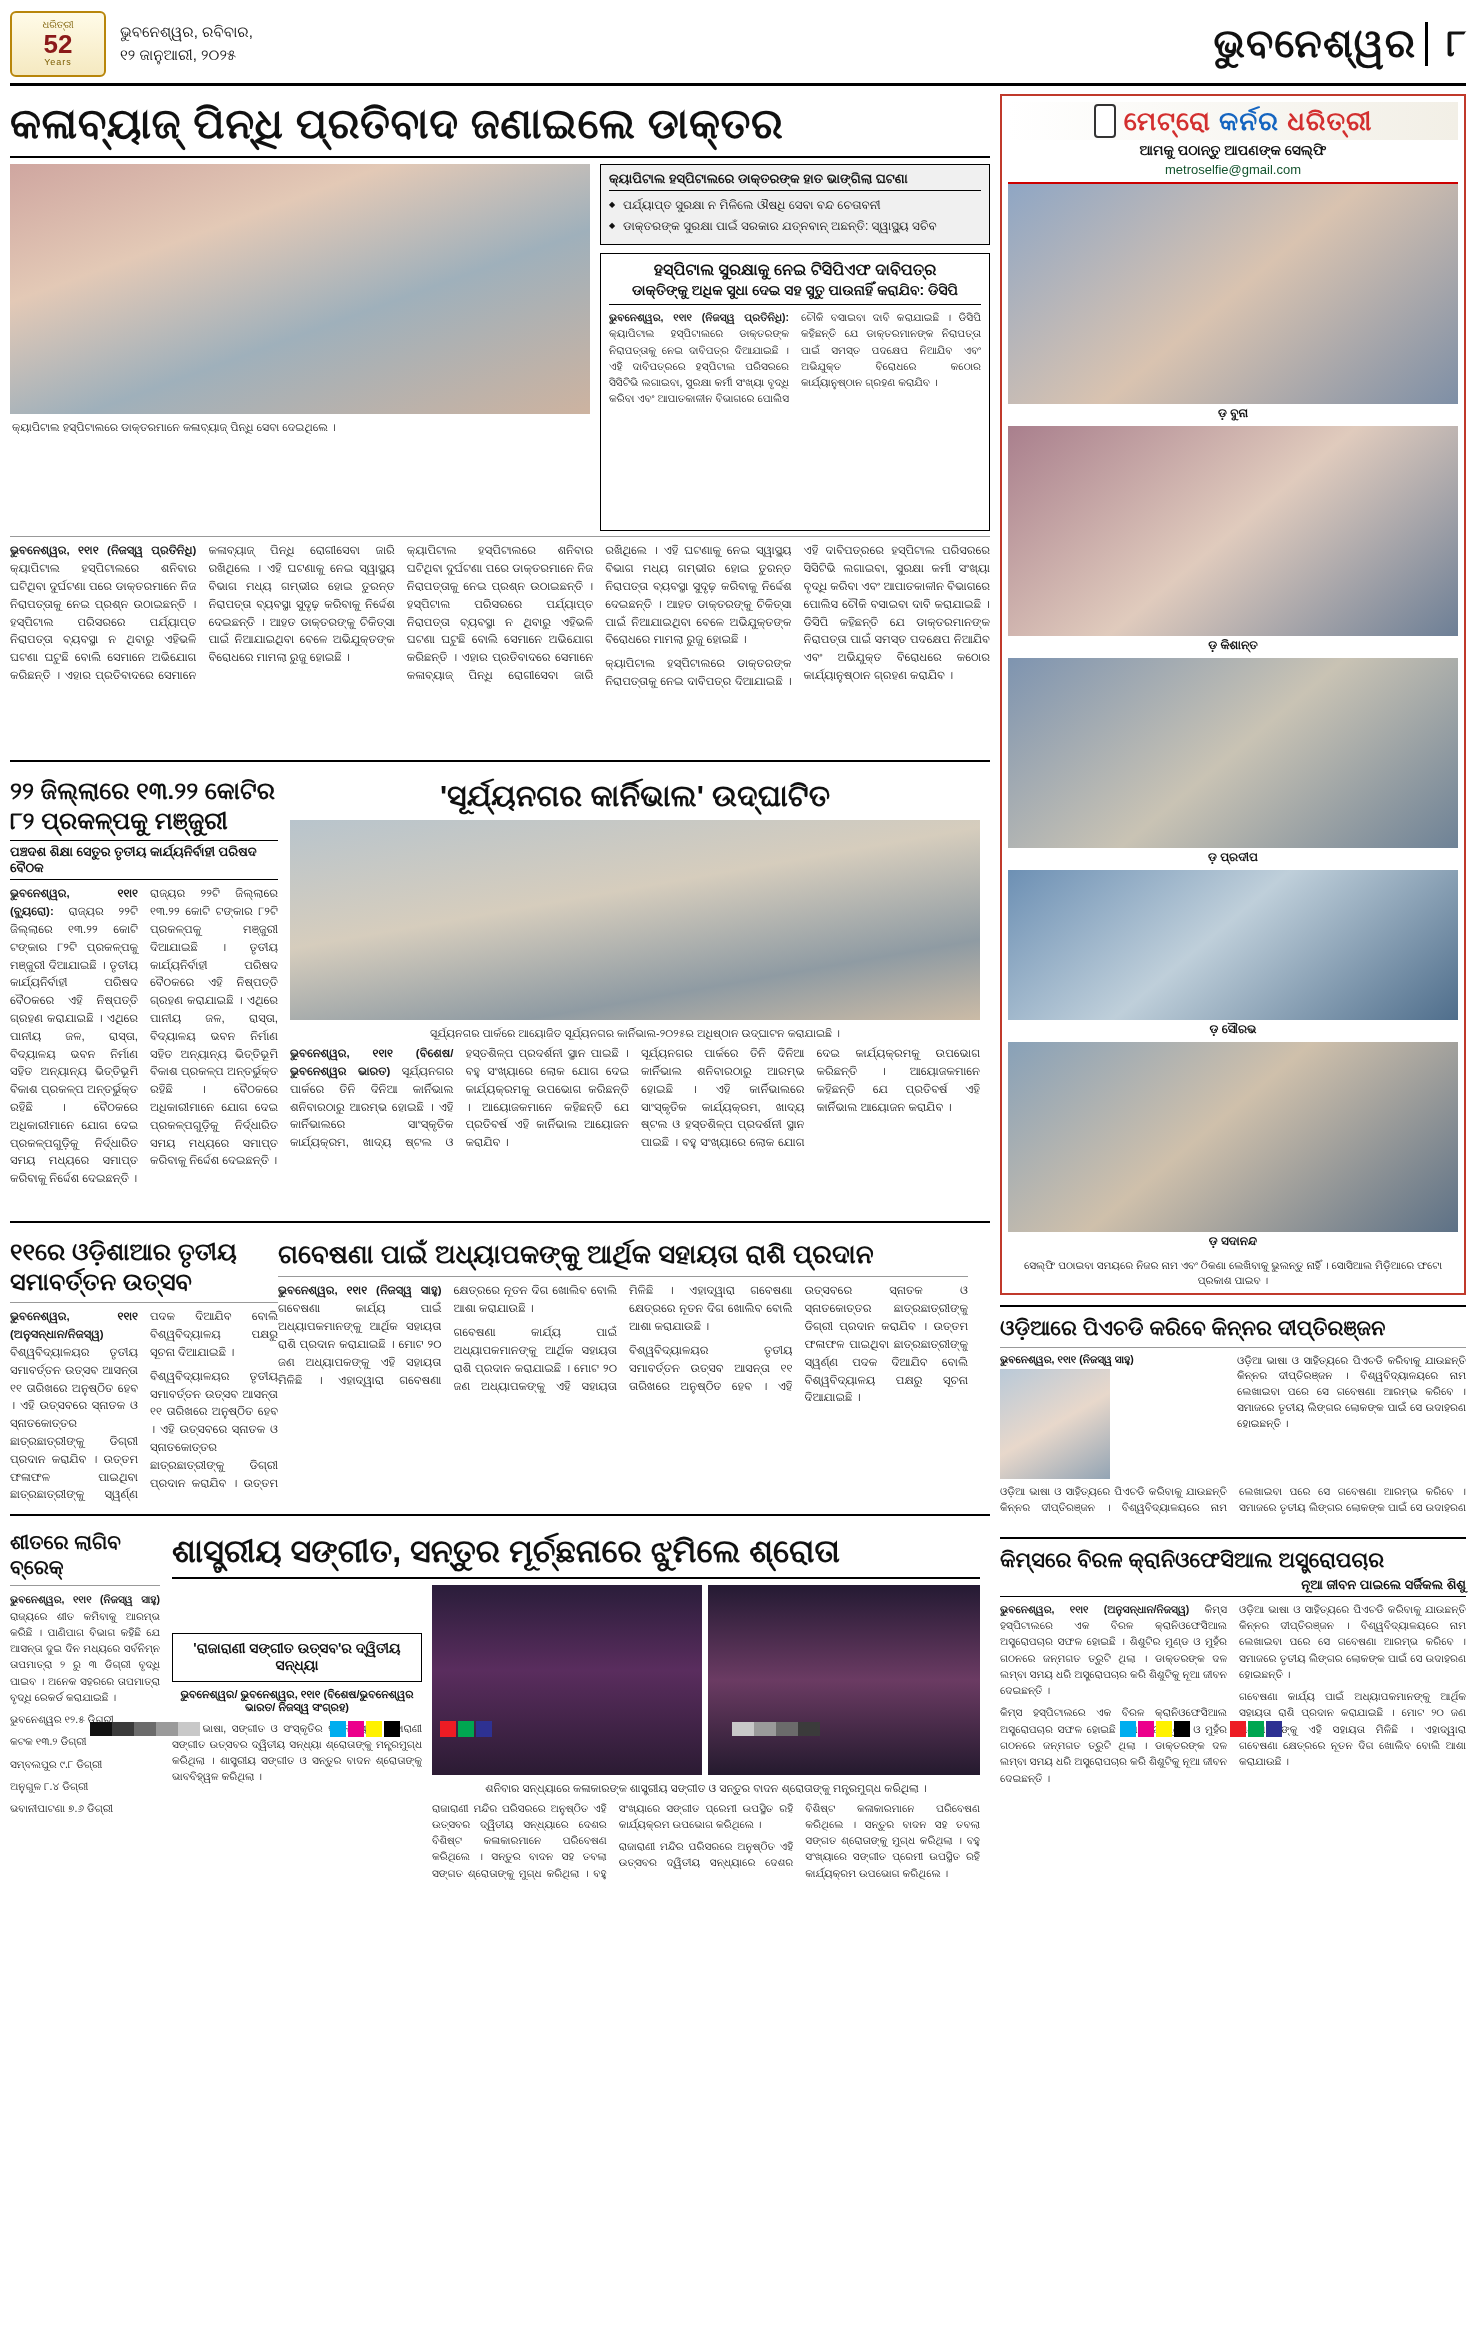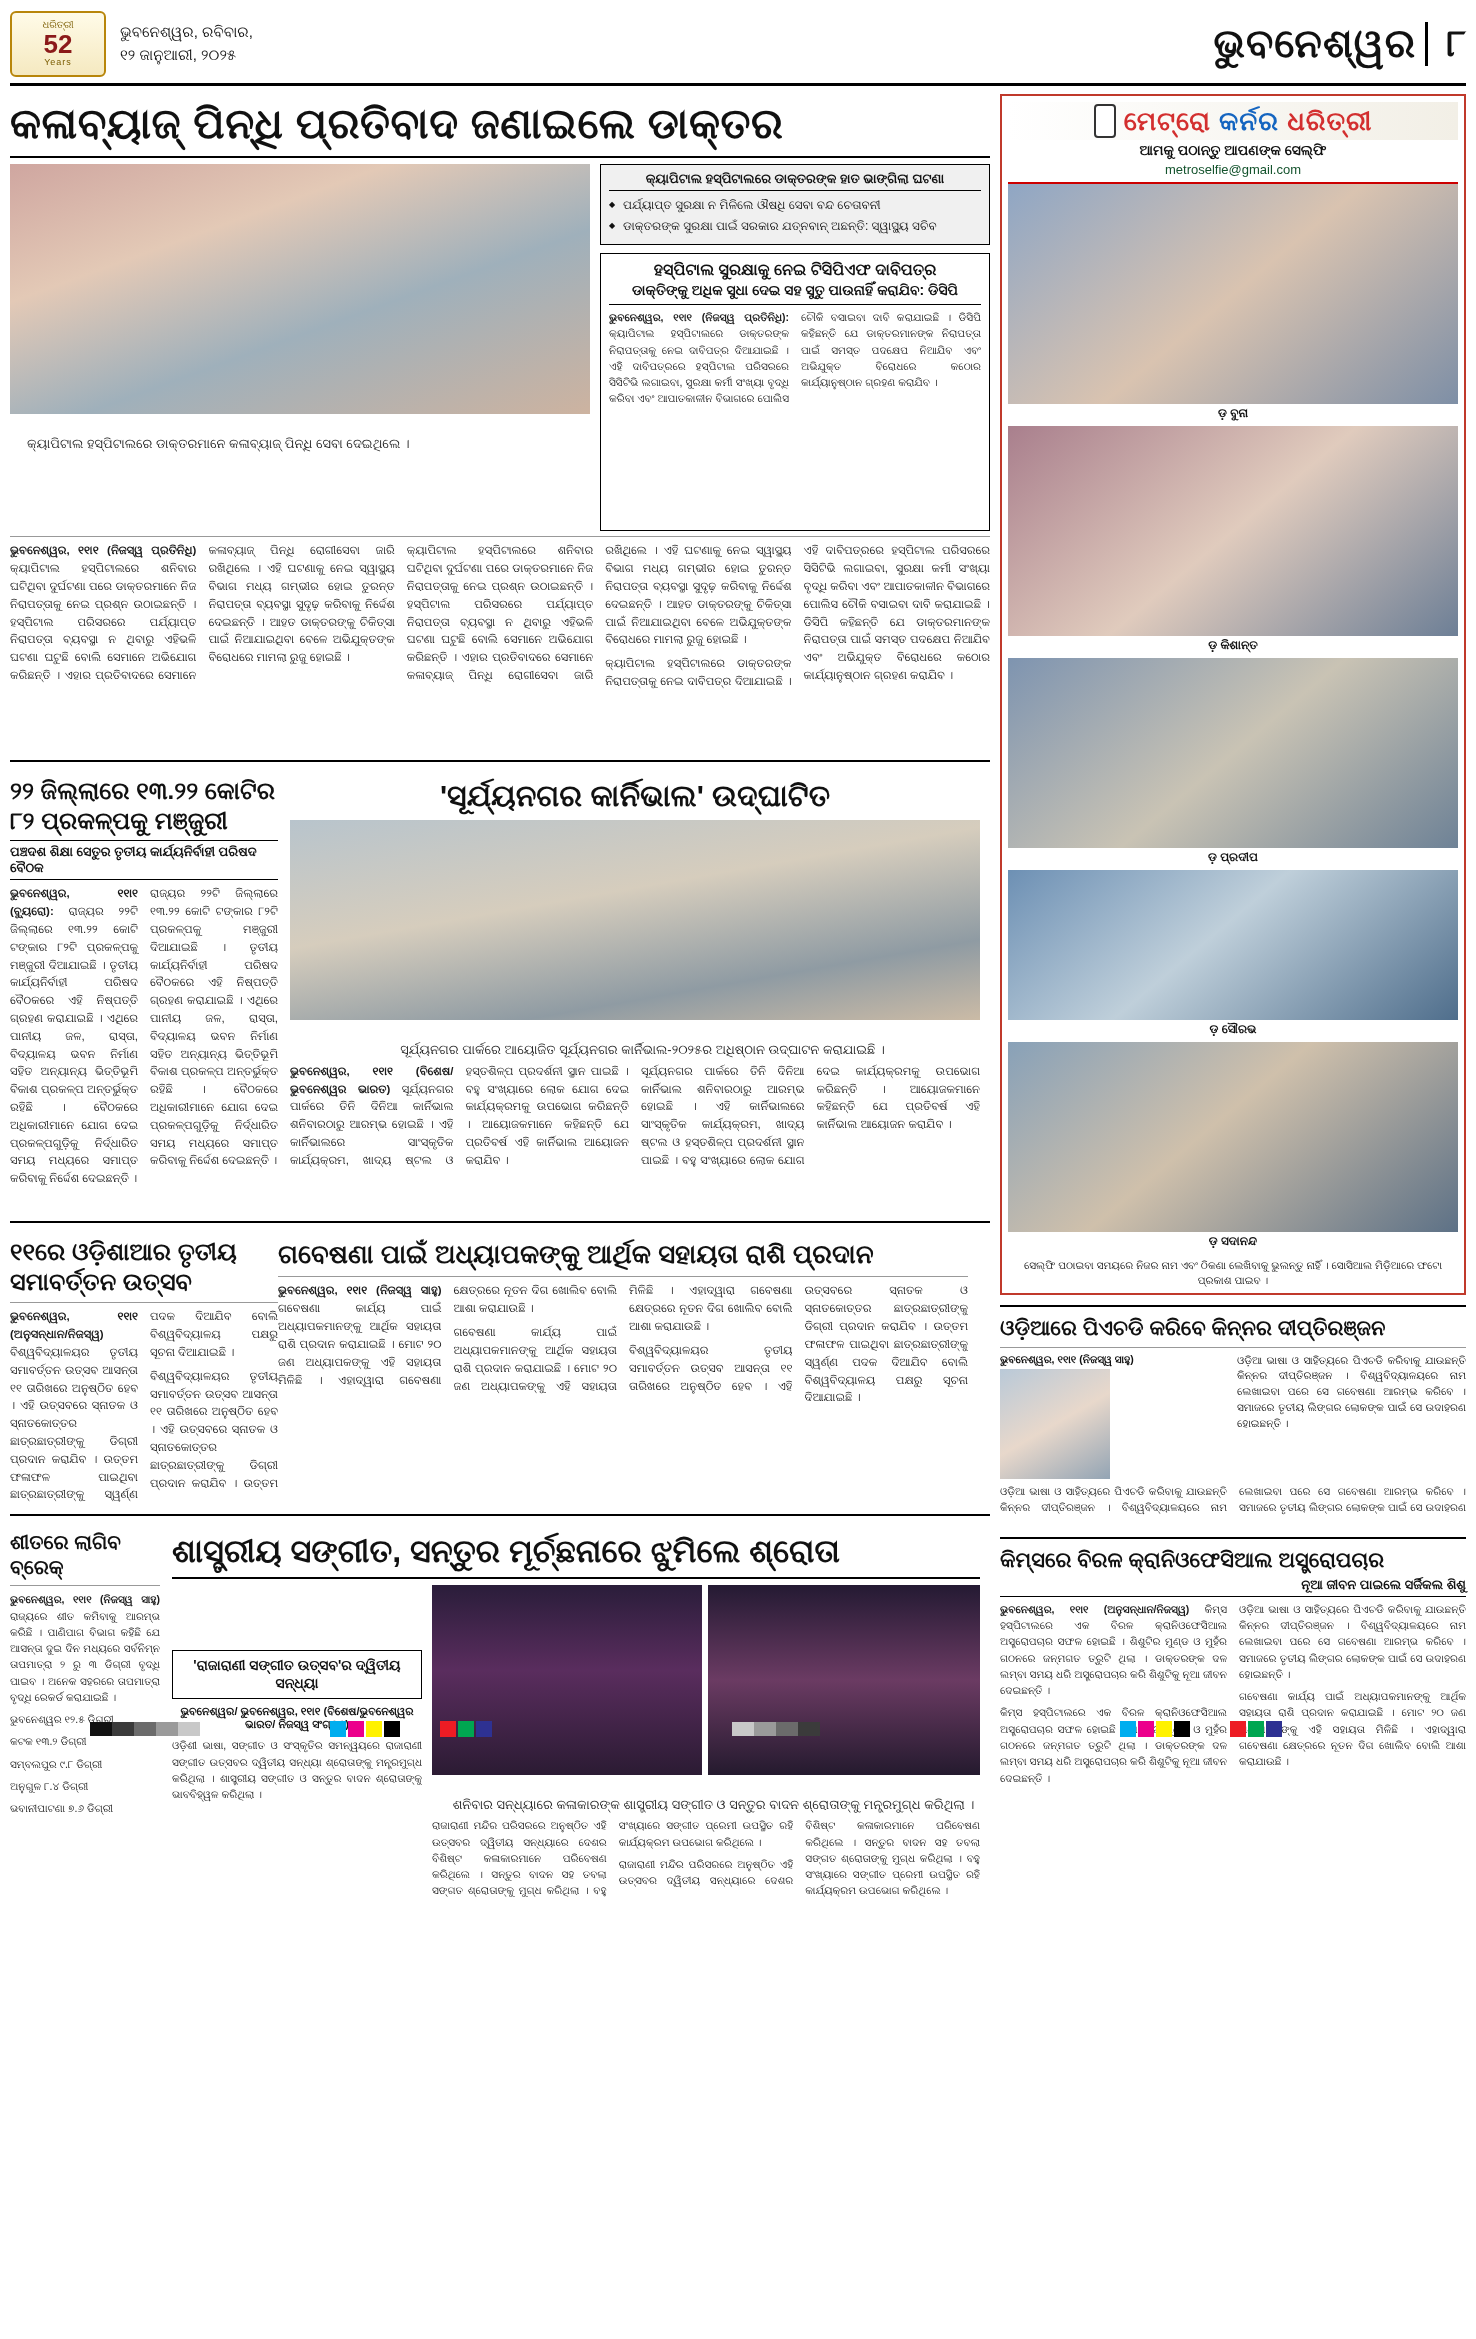--- a/index.html
+++ b/index.html
@@ -42,21 +42,21 @@
     font-size:30px; font-weight:bold; line-height:1.2; margin:10px 0 6px 0;
   }
   .headline-sec.center { text-align:center; }
   .headline-sm { font-size:24px; font-weight:bold; line-height:1.25; margin:8px 0 4px 0; }
 
   .rule { border-top:2px solid #000; margin:6px 0; }
   .rule-thin { border-top:1px solid #999; margin:5px 0; }
 
   
   .photo { background:#cfd6dc; position:relative; overflow:hidden; }
-  .cap { font-size:13px; line-height:1.35; color:#222; padding:21px 2px 4px 2px;margin-left:15px; }
+  .cap { font-size:11px; line-height:1.35; color:#222; padding:6px 2px 4px 2px; }
 
   
   .cols { column-gap:12px; font-size:11.5px; line-height:1.55; text-align:justify; color:#1a1a1a; }
   .cols p { margin:0 0 6px 0; }
   .dateline { font-weight:bold; }
   .c2 { column-count:2; } .c3 { column-count:3; } .c4 { column-count:4; } .c5 { column-count:5; }
 
   .boxed { border:1.5px solid #000; padding:6px 8px; }
   .bullets { font-size:12px; line-height:1.5; }
   .bullets div { margin-bottom:3px; padding-left:14px; position:relative; }
@@ -122,21 +122,21 @@
       <div class="headline-main">କଳାବ୍ୟାଜ୍ ପିନ୍ଧି ପ୍ରତିବାଦ ଜଣାଇଲେ ଡାକ୍ତର</div>
       <div class="rule"></div>
 
       <div style="display:flex; gap:10px;">
         <div style="width:580px;">
           <div class="photo p-office" style="height:250px;"></div>
           <div class="cap">କ୍ୟାପିଟାଲ ହସ୍ପିଟାଲରେ ଡାକ୍ତରମାନେ କଳାବ୍ୟାଜ୍ ପିନ୍ଧି ସେବା ଦେଇଥିଲେ ।</div>
         </div>
         <div style="width:390px;">
           <div class="boxed" style="background:#f0f0f0;">
-            <div style="font-size:13px; font-weight:bold; text-align:center; border-bottom:1px solid #000; padding-bottom:3px; margin-bottom:5px;">କ୍ୟାପିଟାଲ ହସ୍ପିଟାଲରେ ଡାକ୍ତରଙ୍କ ହାତ ଭାଙ୍ଗିଲା ଘଟଣା</div>
+            <div style="font-size:13px; font-weight:bold; border-bottom:1px solid #000; padding-bottom:3px; margin-bottom:5px;">କ୍ୟାପିଟାଲ ହସ୍ପିଟାଲରେ ଡାକ୍ତରଙ୍କ ହାତ ଭାଙ୍ଗିଲା ଘଟଣା</div>
             <div class="bullets">
               <div>ପର୍ଯ୍ୟାପ୍ତ ସୁରକ୍ଷା ନ ମିଳିଲେ ଔଷଧି ସେବା ବନ୍ଦ ଚେତାବନୀ</div>
               <div>ଡାକ୍ତରଙ୍କ ସୁରକ୍ଷା ପାଇଁ ସରକାର ଯତ୍ନବାନ୍ ଅଛନ୍ତି: ସ୍ୱାସ୍ଥ୍ୟ ସଚିବ</div>
             </div>
           </div>
           <div class="boxed" style="margin-top:8px; height:278px; overflow:hidden;">
             <div style="font-size:16px; font-weight:bold; text-align:center; line-height:1.2;">ହସ୍ପିଟାଲ ସୁରକ୍ଷାକୁ ନେଇ ଟିସିପିଏଫ ଦାବିପତ୍ର</div>
             <div style="font-size:14px; font-weight:bold; text-align:center; line-height:1.25; margin:3px 0 4px 0; border-bottom:1px solid #000; padding-bottom:4px;">ଡାକ୍ତିଙ୍କୁ ଅଧିକ ସୁଧା ଦେଇ ସହ ସୁତୁ ପାଉନାହିଁ କରାଯିବ: ଡିସିପି</div>
             <div class="cols c2" style="font-size:10.5px;">
               <p><span class="dateline">ଭୁବନେଶ୍ୱର, ୧୧ା୧ (ନିଜସ୍ୱ ପ୍ରତିନିଧି):</span>

